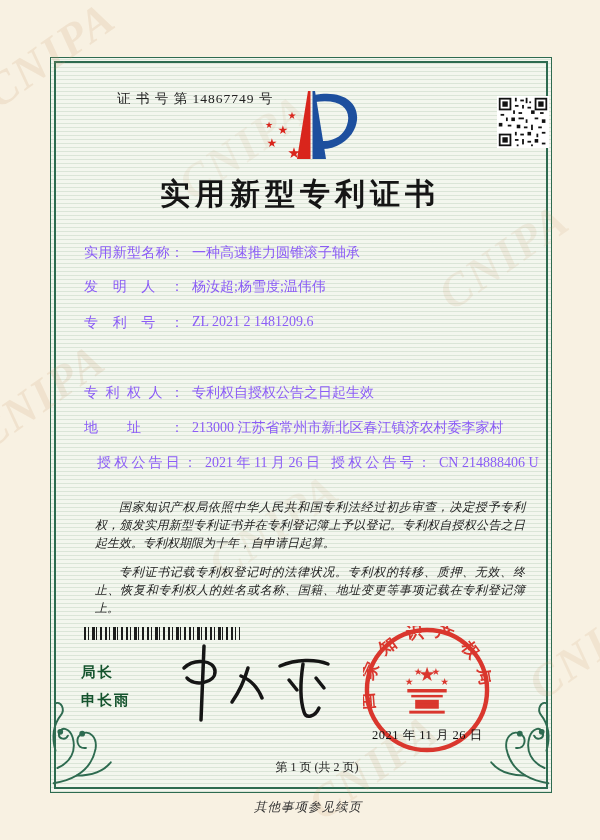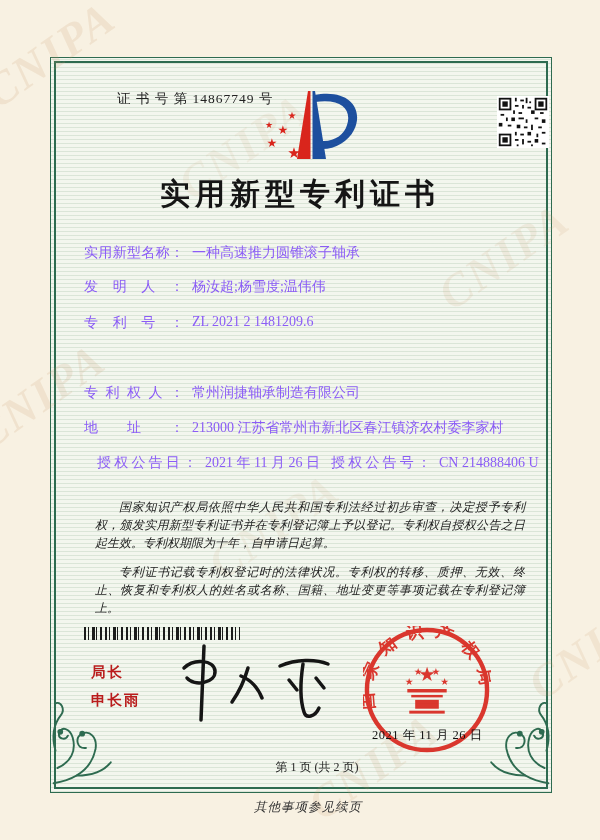--- a/index.html
+++ b/index.html
@@ -21,22 +21,22 @@
          font-size:30px;font-weight:700;letter-spacing:5px;color:#151515;}
   .row{position:absolute;left:84px;width:460px;font-size:14px;color:#8b5cf6;white-space:nowrap;}
   .flabel{display:inline-block;width:100px;text-align:justify;text-align-last:justify;vertical-align:top;}
   .fvalue{display:inline-block;margin-left:8px;}
   .fvalue2{display:inline-block;margin-left:8px;width:126px;}
   .paras{position:absolute;left:84px;top:487px;width:452px;font-size:12px;line-height:18px;
          color:#222;text-align:justify;font-style:italic;}
   .paras p{margin:11px;text-indent:2em;}
   .barcode{position:absolute;left:84px;top:627px;width:156px;height:13px;
      background:repeating-linear-gradient(90deg,#1c1c1c 0 2px,transparent 2px 4px,#1c1c1c 4px 5px,transparent 5px 8px,#1c1c1c 8px 11px,transparent 11px 12px,#1c1c1c 12px 13px,transparent 13px 16px,#1c1c1c 16px 18px,transparent 18px 21px);}
-  .director{position:absolute;left:91px;font-family:"Liberation Sans","DejaVu Sans",sans-serif;
-            font-weight:600;font-size:14.5px;color:#b91c1c;letter-spacing:2px;}
+  .director{position:absolute;left:81px;font-family:"Liberation Sans","DejaVu Sans",sans-serif;
+            font-weight:600;font-size:14.5px;color:#14532d;letter-spacing:2px;}
   .sig{position:absolute;left:168px;top:640px;}
   .seal{position:absolute;left:363px;top:626px;mix-blend-mode:multiply;opacity:.92;}
   .sealdate{position:absolute;left:372px;top:727px;font-size:12.5px;color:#111;letter-spacing:.5px;z-index:3;}
   .pageinfo{position:absolute;left:17px;top:759px;width:600px;text-align:center;font-size:12px;color:#222;}
   .footnote{position:absolute;left:8px;top:799px;width:600px;text-align:center;font-size:12.5px;
             color:#333;font-style:italic;letter-spacing:1px;}
   .orn{position:absolute;z-index:2;}
   .orn.right{transform:scaleX(-1);}
 </style>
 </head>
@@ -150,21 +150,21 @@
     <div class="row" style="top:244px;">
       <span class="flabel">实用新型名称：</span><span class="fvalue">一种高速推力圆锥滚子轴承</span>
     </div>
     <div class="row" style="top:278px;">
       <span class="flabel">发明人：</span><span class="fvalue">杨汝超;杨雪度;温伟伟</span>
     </div>
     <div class="row" style="top:314px;">
       <span class="flabel">专利号：</span><span class="fvalue">ZL 2021 2 1481209.6</span>
     </div>
     <div class="row" style="top:384px;">
-      <span class="flabel">专利权人：</span><span class="fvalue">常州润捷轴承制造有限公司</span>
+      <span class="flabel">专利权人：</span><span class="fvalue">专利权自授权公告之日起生效</span>
     </div>
     <div class="row" style="top:419px;">
       <span class="flabel">地址：</span><span class="fvalue">213000  江苏省常州市新北区春江镇济农村委李家村</span>
     </div>
     <div class="row" style="top:454px;margin-left:13px;">
       <span class="flabel">授权公告日：</span><span class="fvalue2">2021 年 11 月 26 日</span><span class="flabel">授权公告号：</span><span class="fvalue">CN 214888406 U</span>
     </div>
 
     <div class="paras">
       <p>国家知识产权局依照中华人民共和国专利法经过初步审查，决定授予专利权，颁发实用新型专利证书并在专利登记簿上予以登记。专利权自授权公告之日起生效。专利权期限为十年，自申请日起算。</p>

